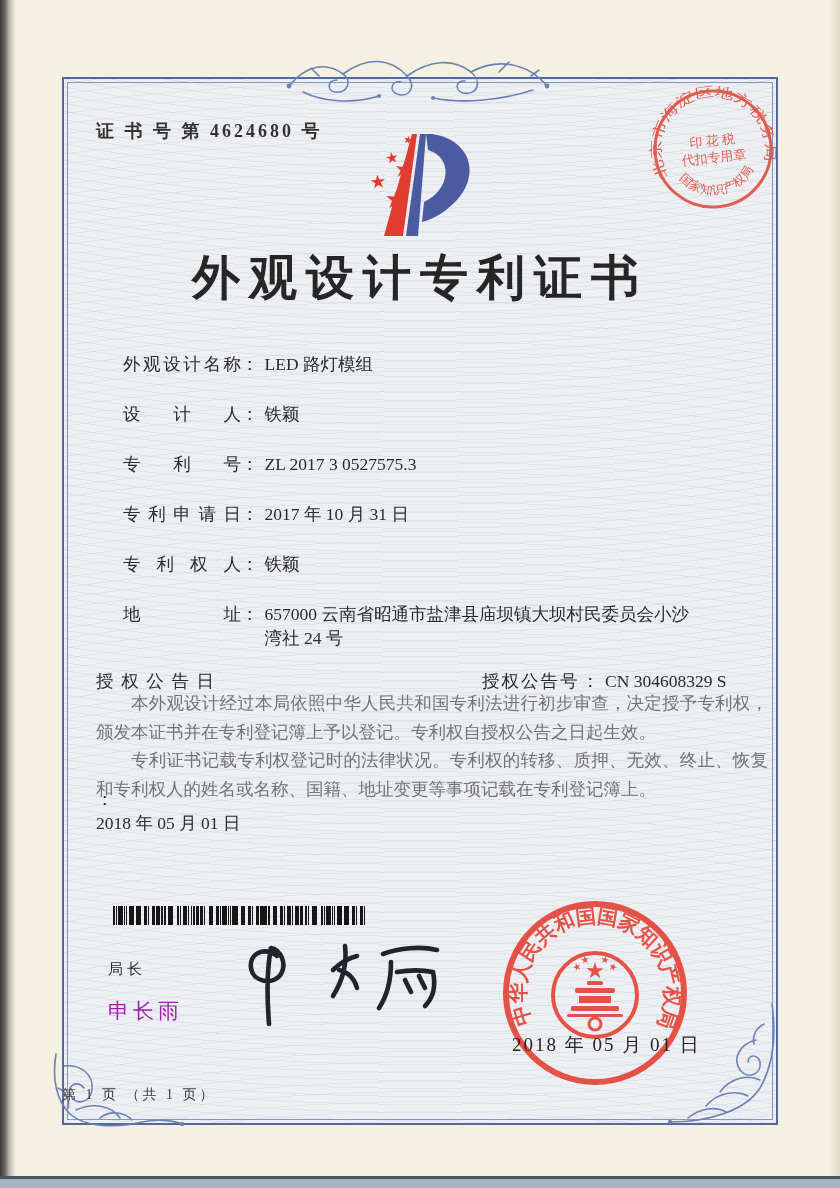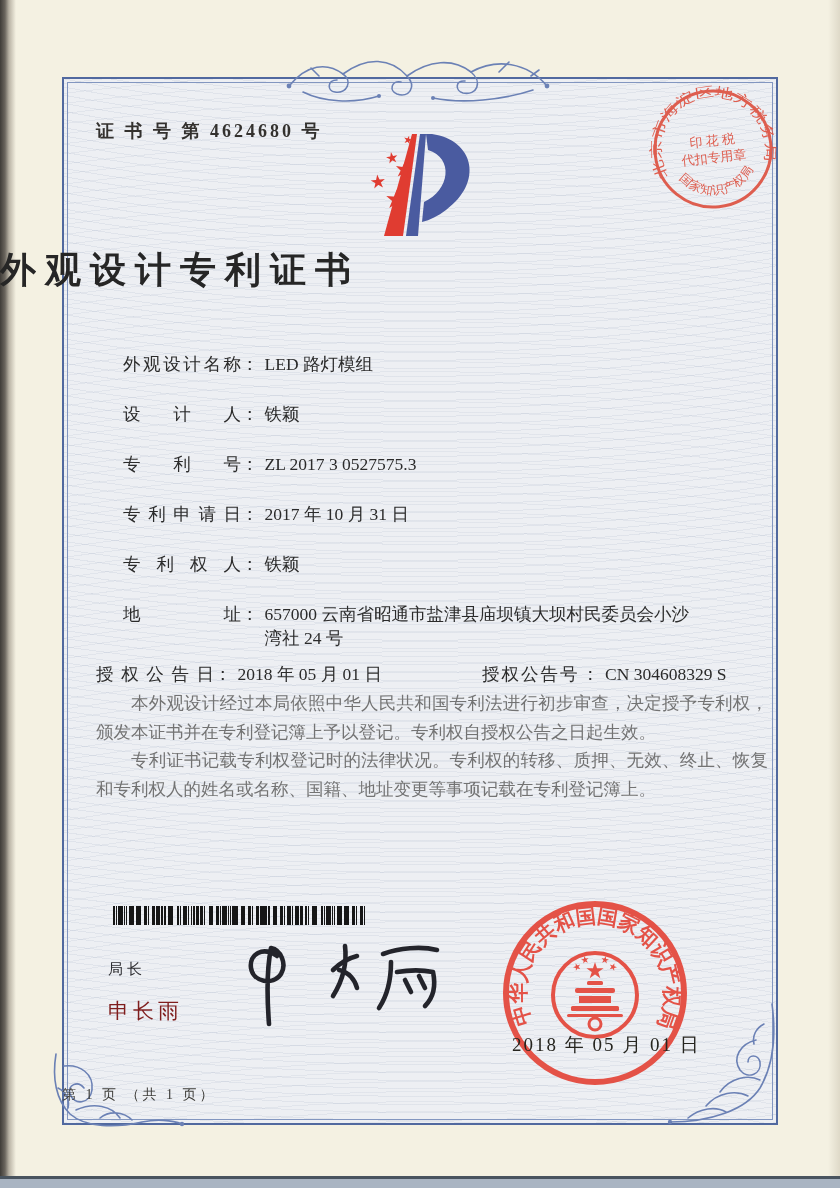--- a/index.html
+++ b/index.html
@@ -22,39 +22,39 @@
     border:2px solid #51699f; outline:1px solid #8296c0; outline-offset:-6px;
     background:
       repeating-radial-gradient(circle at 50% -180%, rgba(105,125,160,.10) 0 1px, transparent 1px 8px),
       repeating-radial-gradient(circle at 50% 280%, rgba(105,125,160,.09) 0 1px, transparent 1px 10px),
       #edeff3;
   }
   .deco{position:absolute;pointer-events:none;}
   .cert-no{position:absolute;left:96px;top:119px;font-size:18px;letter-spacing:3px;color:#33312e;font-weight:bold;}
   .logo{position:absolute;left:352px;top:124px;}
   .seal-top{position:absolute;left:646px;top:82px;transform:rotate(-6deg);opacity:.92;}
-  .title{position:absolute;left:0;width:840px;top:246px;
-    font-size:36px;font-weight:bold;letter-spacing:9px;color:#262626;}
+  .title{position:absolute;left:0;width:840px;top:246px;text-align:center;
+    font-size:48px;font-weight:bold;letter-spacing:9px;color:#262626;}
   .fields{position:absolute;left:96px;top:352px;width:660px;font-size:17.5px;}
   .frow{display:flex;align-items:flex-start;line-height:24px;margin-bottom:26px;margin-left:27px;}
   .flabel{display:inline-block;width:118px;text-align:justify;text-align-last:justify;flex:0 0 118px;}
   .fcolon{flex:0 0 auto;margin-right:6px;}
   .fvalue{max-width:462px;}
-  .grant-row{position:relative;display:flex;line-height:24px;margin-top:12px;}
+  .grant-row{position:relative;display:flex;line-height:24px;margin-top:19px;flex-direction:column;}
   .grant-right{position:absolute;left:386px;top:0;display:flex;}
   .grant-right .glabel{letter-spacing:2px;margin-right:2px;}
   .paras{position:absolute;left:96px;top:690px;width:672px;font-size:17.5px;
     line-height:28.5px;text-align:justify;color:#737373;font-family:Liberation Mono, monospace;}
   .paras p{text-indent:2em;}
   .barcode{position:absolute;left:113px;top:906px;width:252px;height:19px;
     background-image:
       repeating-linear-gradient(90deg,#161616 0 2px,transparent 2px 3px,#161616 3px 4px,transparent 4px 7px,#161616 7px 10px,transparent 10px 11px,#161616 11px 12px,transparent 12px 16px),
       repeating-linear-gradient(90deg,#161616 0 1px,transparent 1px 5px,#161616 5px 8px,transparent 8px 13px);}
   .sig-title{position:absolute;left:108px;top:960px;font-size:15px;letter-spacing:4px;color:#2c2c30;}
-  .sig-name{position:absolute;left:108px;top:997px;font-size:21px;letter-spacing:4px;color:#7f1d1d;font-family:Liberation Mono, monospace;}
+  .sig-name{position:absolute;left:108px;top:997px;font-size:21px;letter-spacing:4px;color:#a21caf;font-family:Liberation Mono, monospace;}
   .signature{position:absolute;left:225px;top:928px;}
   .seal-bottom{position:absolute;left:500px;top:898px;opacity:.93;}
   .seal-date{position:absolute;left:512px;top:1032px;font-size:19px;letter-spacing:2px;color:#26251f;}
   .footer{position:absolute;left:62px;width:716px;top:1086px;text-align:left;
     font-size:14px;letter-spacing:3px;color:#3d3c38;}
 </style>
 </head>
 <body>
 
 <div class="scan-left"></div>

